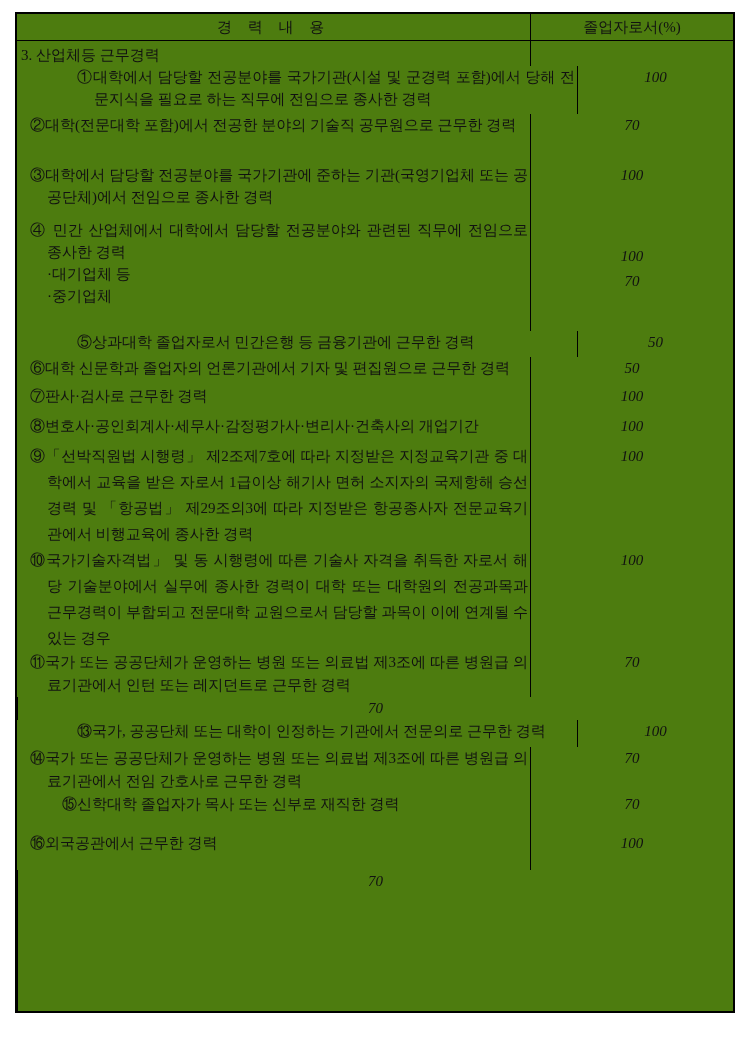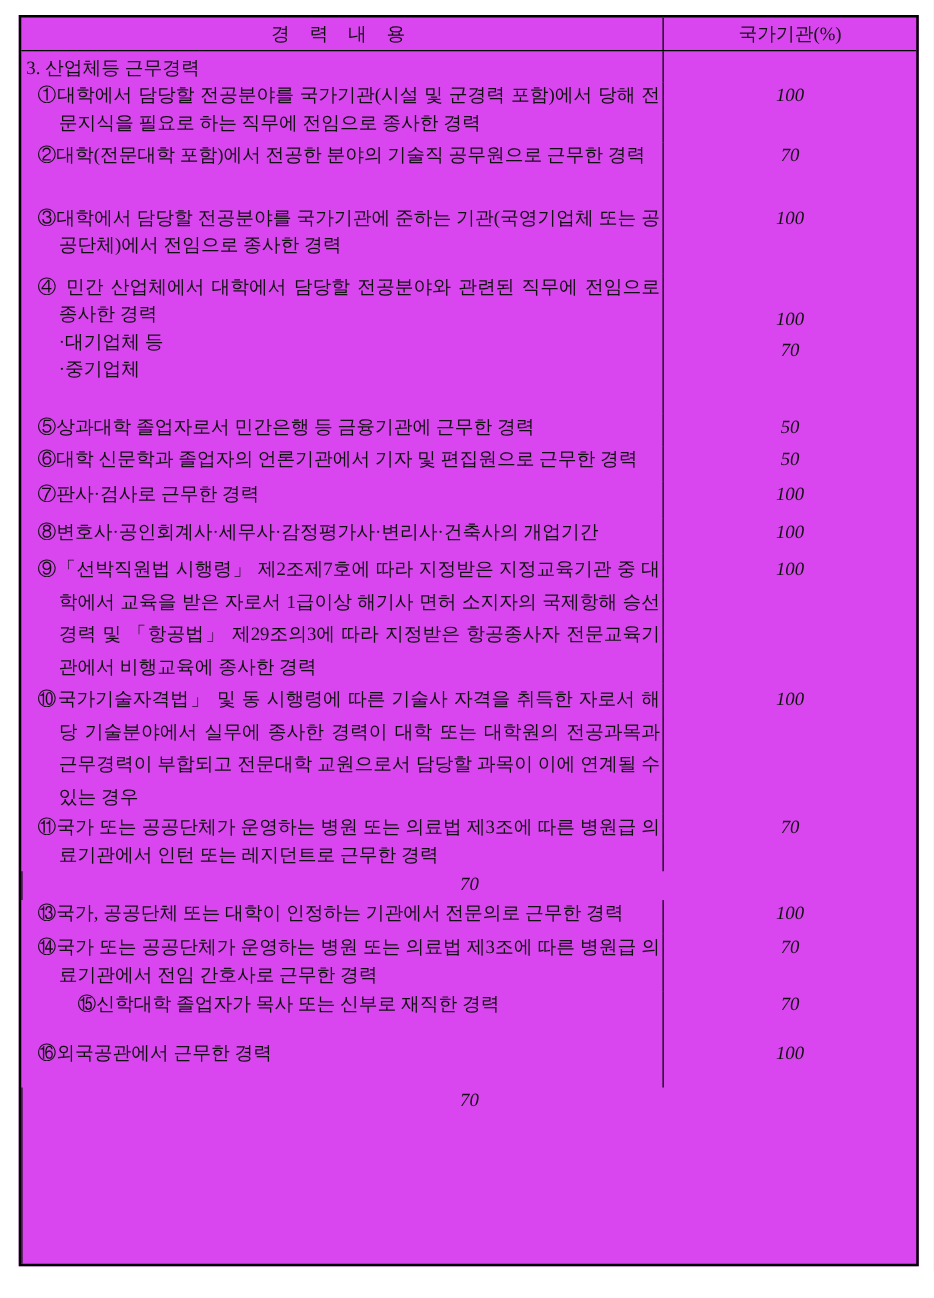--- a/index.html
+++ b/index.html
@@ -18,21 +18,21 @@
     position: absolute;
     left: 15px;
     top: 12px;
     width: 720px;
     height: 1001px;
     box-sizing: border-box;
     border: 2px solid #000000;
     display: flex;
     flex-direction: column;
     overflow: hidden;
-    background: #d946ef;
+    background: #4d7c0f;
   }
   .header-row {
     display: flex;
     flex: 0 0 auto;
     border-bottom: 1px solid #000000;
   }
   .header-left {
     width: 513px;
     box-sizing: border-box;
     height: 26px;
@@ -84,37 +84,37 @@
     text-indent: -17px;
     text-align: justify;
     word-break: break-all;
   }
   .sub-item { padding-left: 26px; }
   .rate { text-align: center; font-style: italic; }
   .rate-stack { padding-top: 26px; }
   .rate-stack .rate + .rate { margin-top: 3px; }
   
   .pt3  { padding-top: 3px; }
-  .pb4  { padding-bottom: 4px; }
+  .pb4  { padding-bottom: 4px; margin-left: 47px; }
   .pb6  { padding-bottom: 6px; }
   .pb8  { padding-bottom: 8px; }
   .pb11 { padding-bottom: 11px; }
   .pb16 { padding-bottom: 16px; }
   .pb17 { padding-bottom: 17px; padding-left: 36px; }
   .pb24 { padding-bottom: 24px; }
   .pb28 { padding-bottom: 28px; }
 </style>
 </head>
 <body>
 
 <div class="doc-table">
 
   <div class="header-row">
     <div class="header-left">경 력 내 용</div>
-    <div class="header-right">국가기관(%)</div>
+    <div class="header-right">졸업자로서(%)</div>
   </div>
 
   <div class="table-body">
 
     <div class="row">
       <div class="cell-left pt3">
         <div class="section-title">3. 산업체등 근무경력</div>
       </div>
       <div class="cell-right"></div>
     </div>

